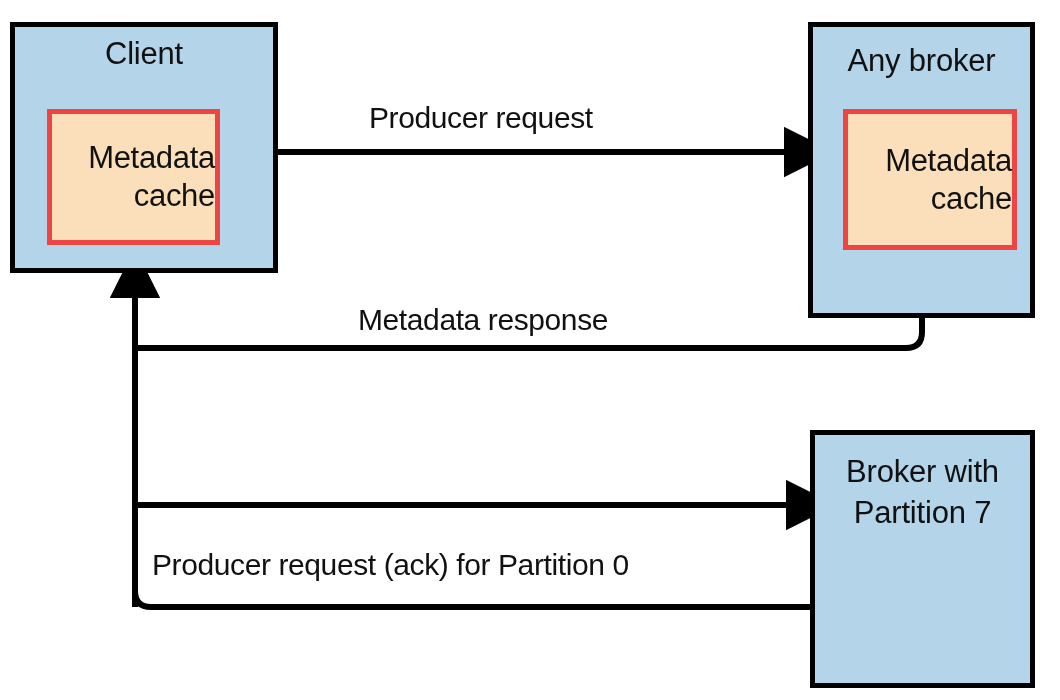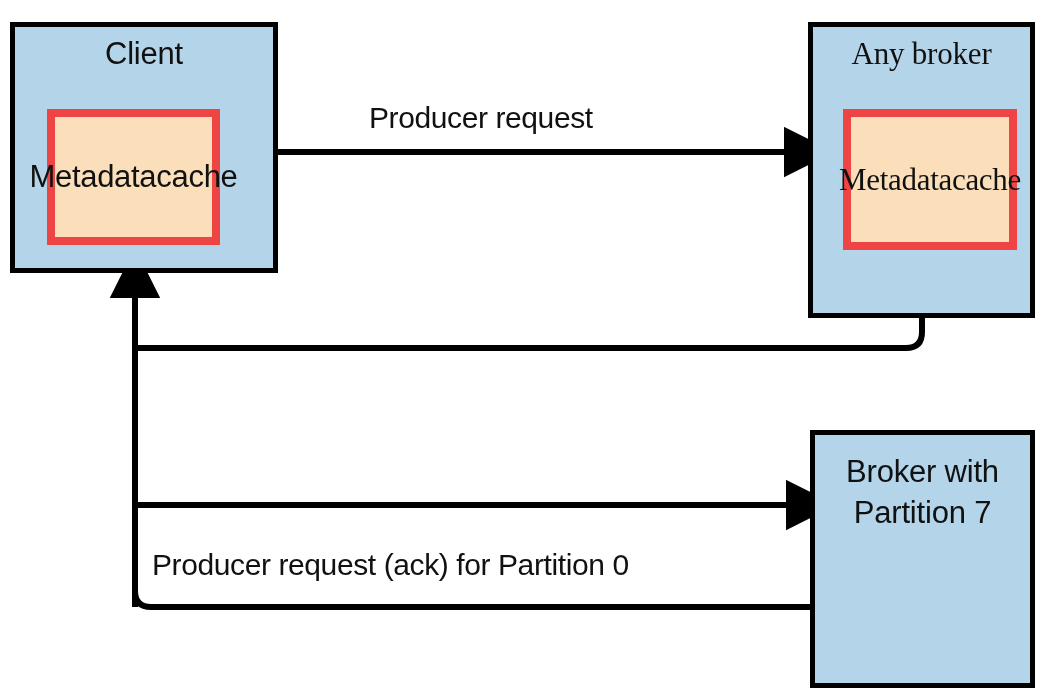--- a/index.html
+++ b/index.html
@@ -44,24 +44,24 @@
     font-size: 31px;
     line-height: 41px;
     color: #111111;
     text-align: center;
     letter-spacing: -0.2px;
   }
   .cache-box {
     position: absolute;
     box-sizing: border-box;
     background: #fadfba;
-    border: 8px solid #ef4444;
+    border: 5px solid #ef4444;
     display: flex;
-    flex-direction: row;
-    align-items: center;
+    flex-direction: column;
+    align-items: flex-end;
     justify-content: center;
   }
   .cache-text {
     font-size: 31px;
     line-height: 38px;
     color: #111111;
     text-align: center;
     letter-spacing: -0.3px;
   }
   .edge-label {
@@ -69,21 +69,21 @@
     font-size: 30px;
     line-height: 34px;
     color: #111111;
     white-space: nowrap;
     letter-spacing: -0.4px;
     background: transparent;
   }
 
   
   #client-node      { left: 10px;  top: 22px;  width: 268px; height: 251px; padding-top: 9px; }
-  #any-broker-node  { left: 808px; top: 22px;  width: 227px; height: 296px; padding-top: 9px; font-family: Liberation Serif, serif; }
+  #any-broker-node  { left: 808px; top: 22px;  width: 227px; height: 296px; padding-top: 16px; }
   #leader-node      { left: 810px; top: 430px; width: 225px; height: 258px; padding-top: 16px; }
 
   #client-cache     { left: 32px;  top: 82px;  width: 173px; height: 136px; }
   #any-broker-cache { left: 30px;  top: 82px;  width: 174px; height: 141px; }
 
   
   #label-metadata-request  { left: 369px; top: 101px; }
   #label-metadata-response { left: 358px; top: 303px; }
   #label-producer-request  { left: 181px; top: 460px; }
   #label-producer-ack      { left: 152px; top: 548px; }
@@ -130,17 +130,18 @@
     </div>
   </div>
 
   <div class="node-box" id="leader-node">
     <div class="node-title-multiline">Broker with</div>
     <div class="node-title-multiline">Partition 7</div>
   </div>
 
   <div class="edge-label" id="label-metadata-request">Producer request</div>
 
+  <div class="edge-label" id="label-metadata-response">Metadata response</div>
 
 
   <div class="edge-label" id="label-producer-ack">Producer request (ack) for Partition 0</div>
 
 </div>
 
 </body></html>

